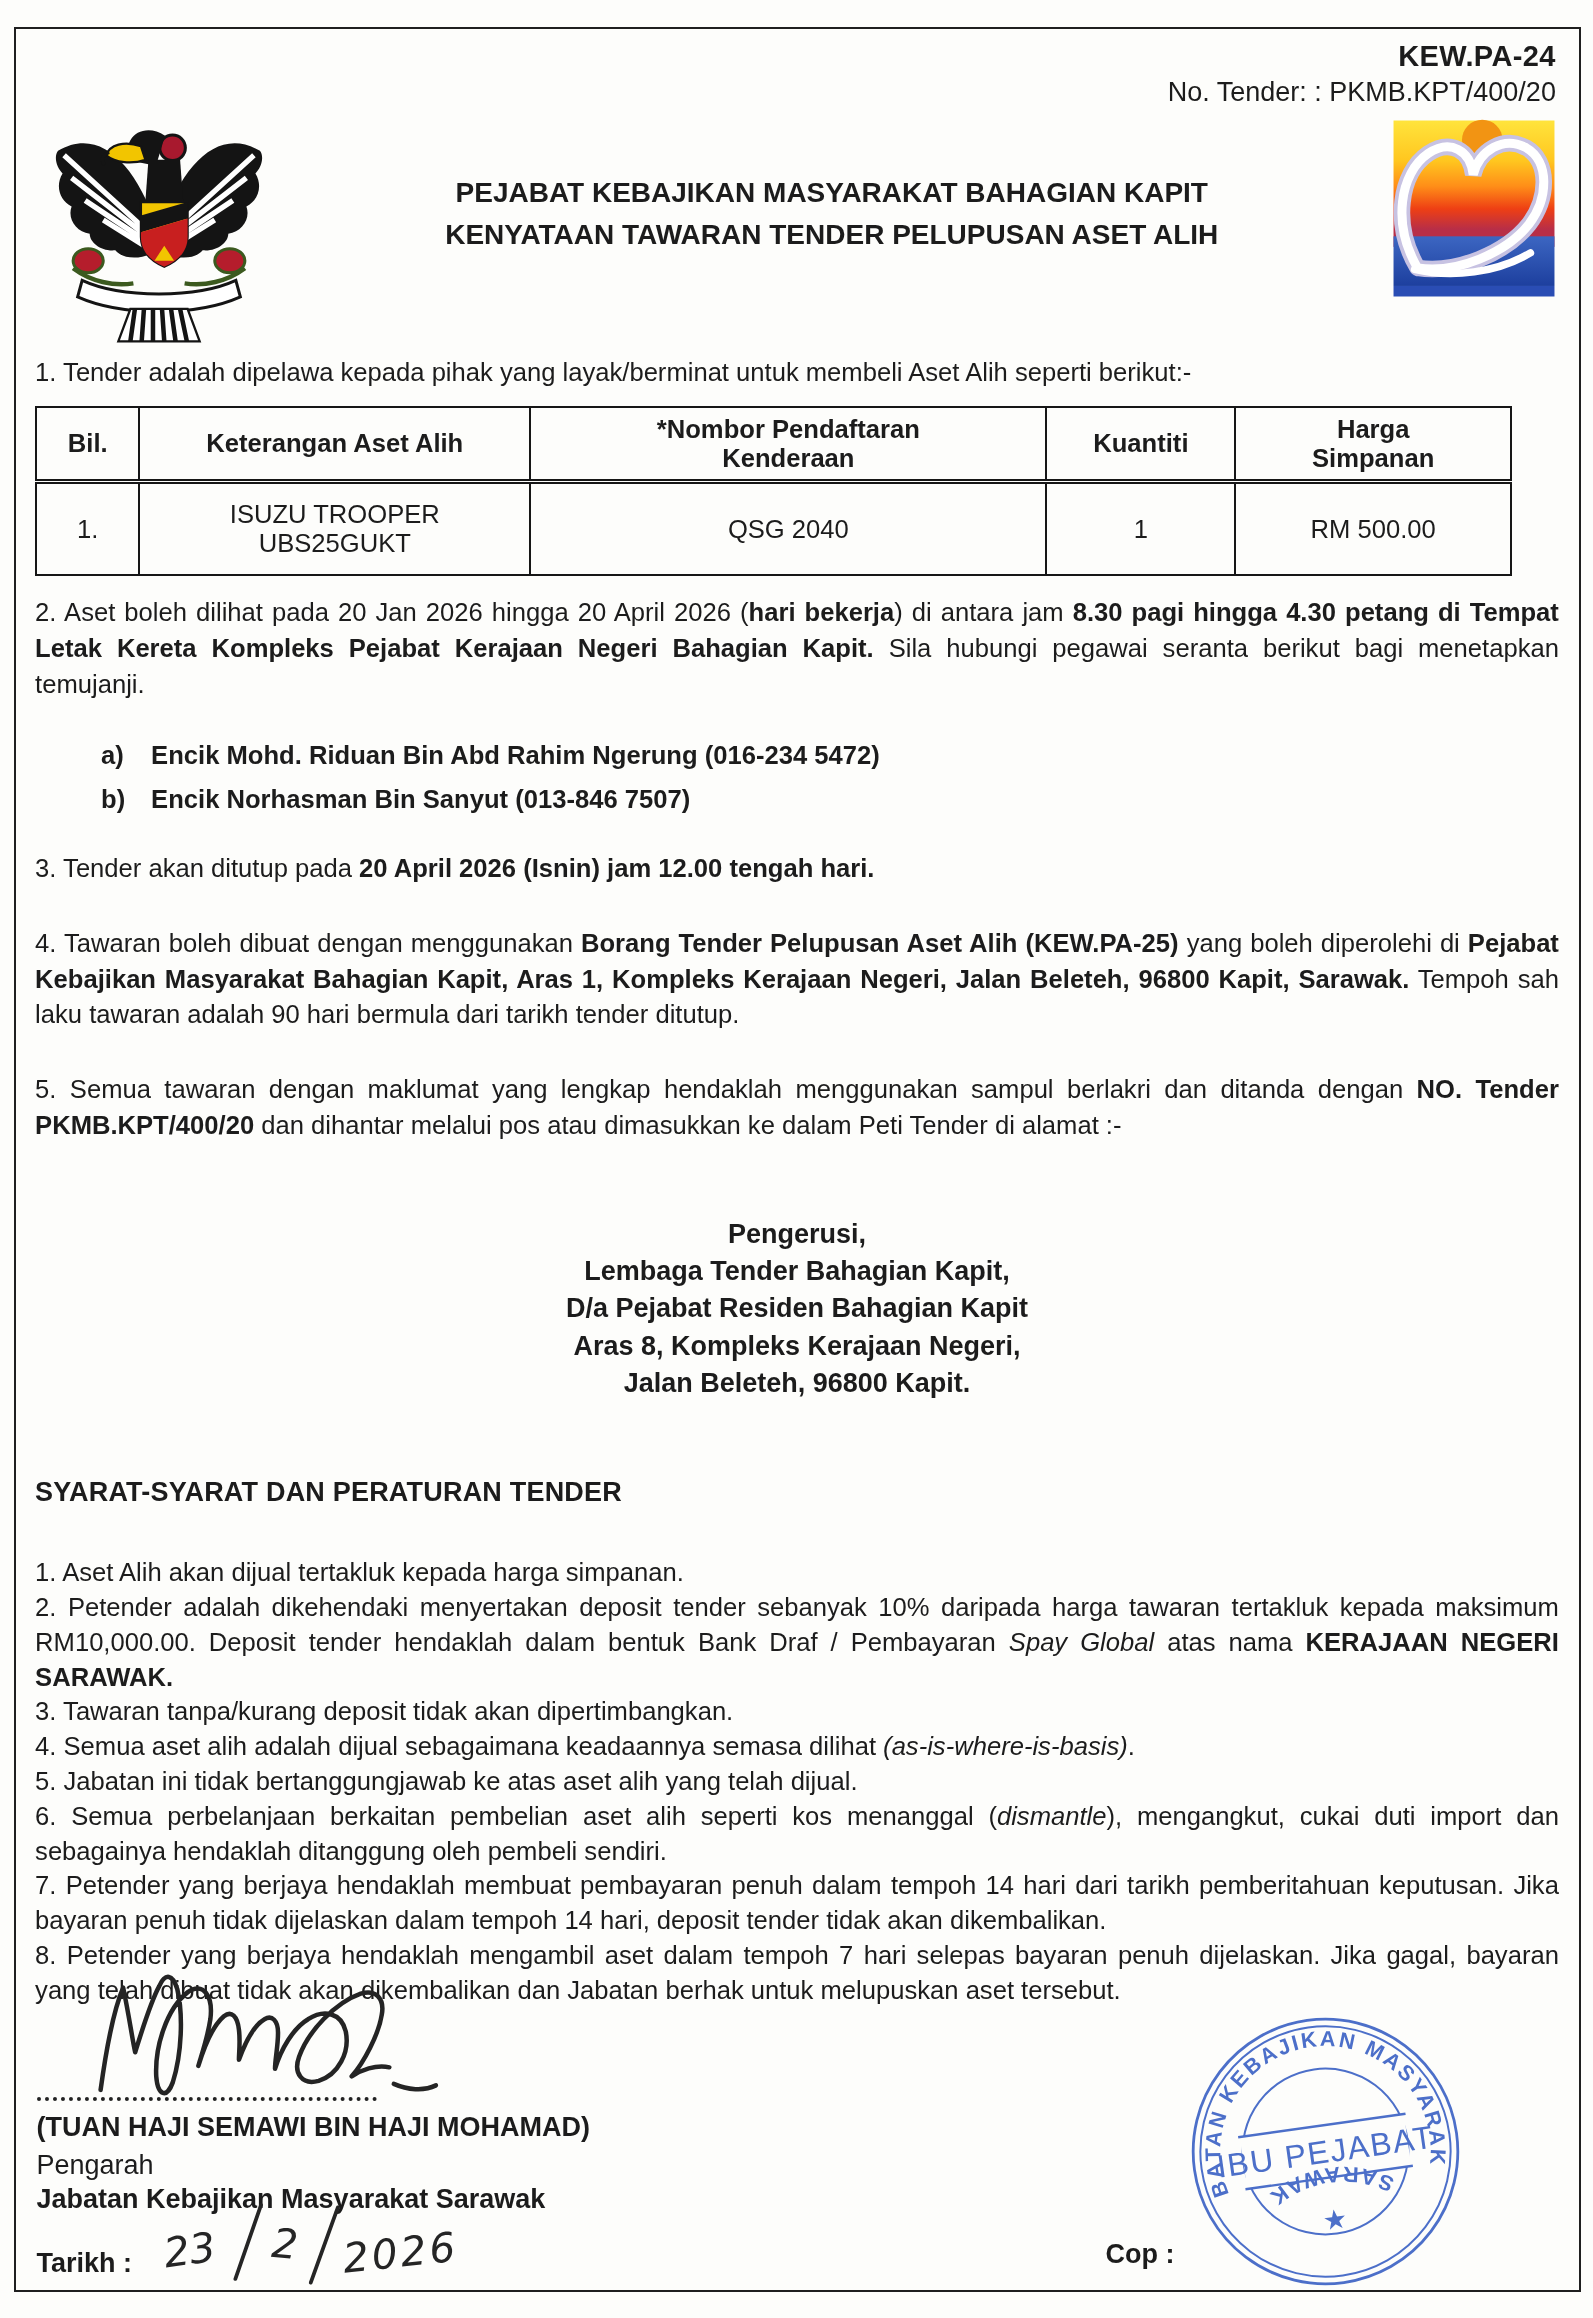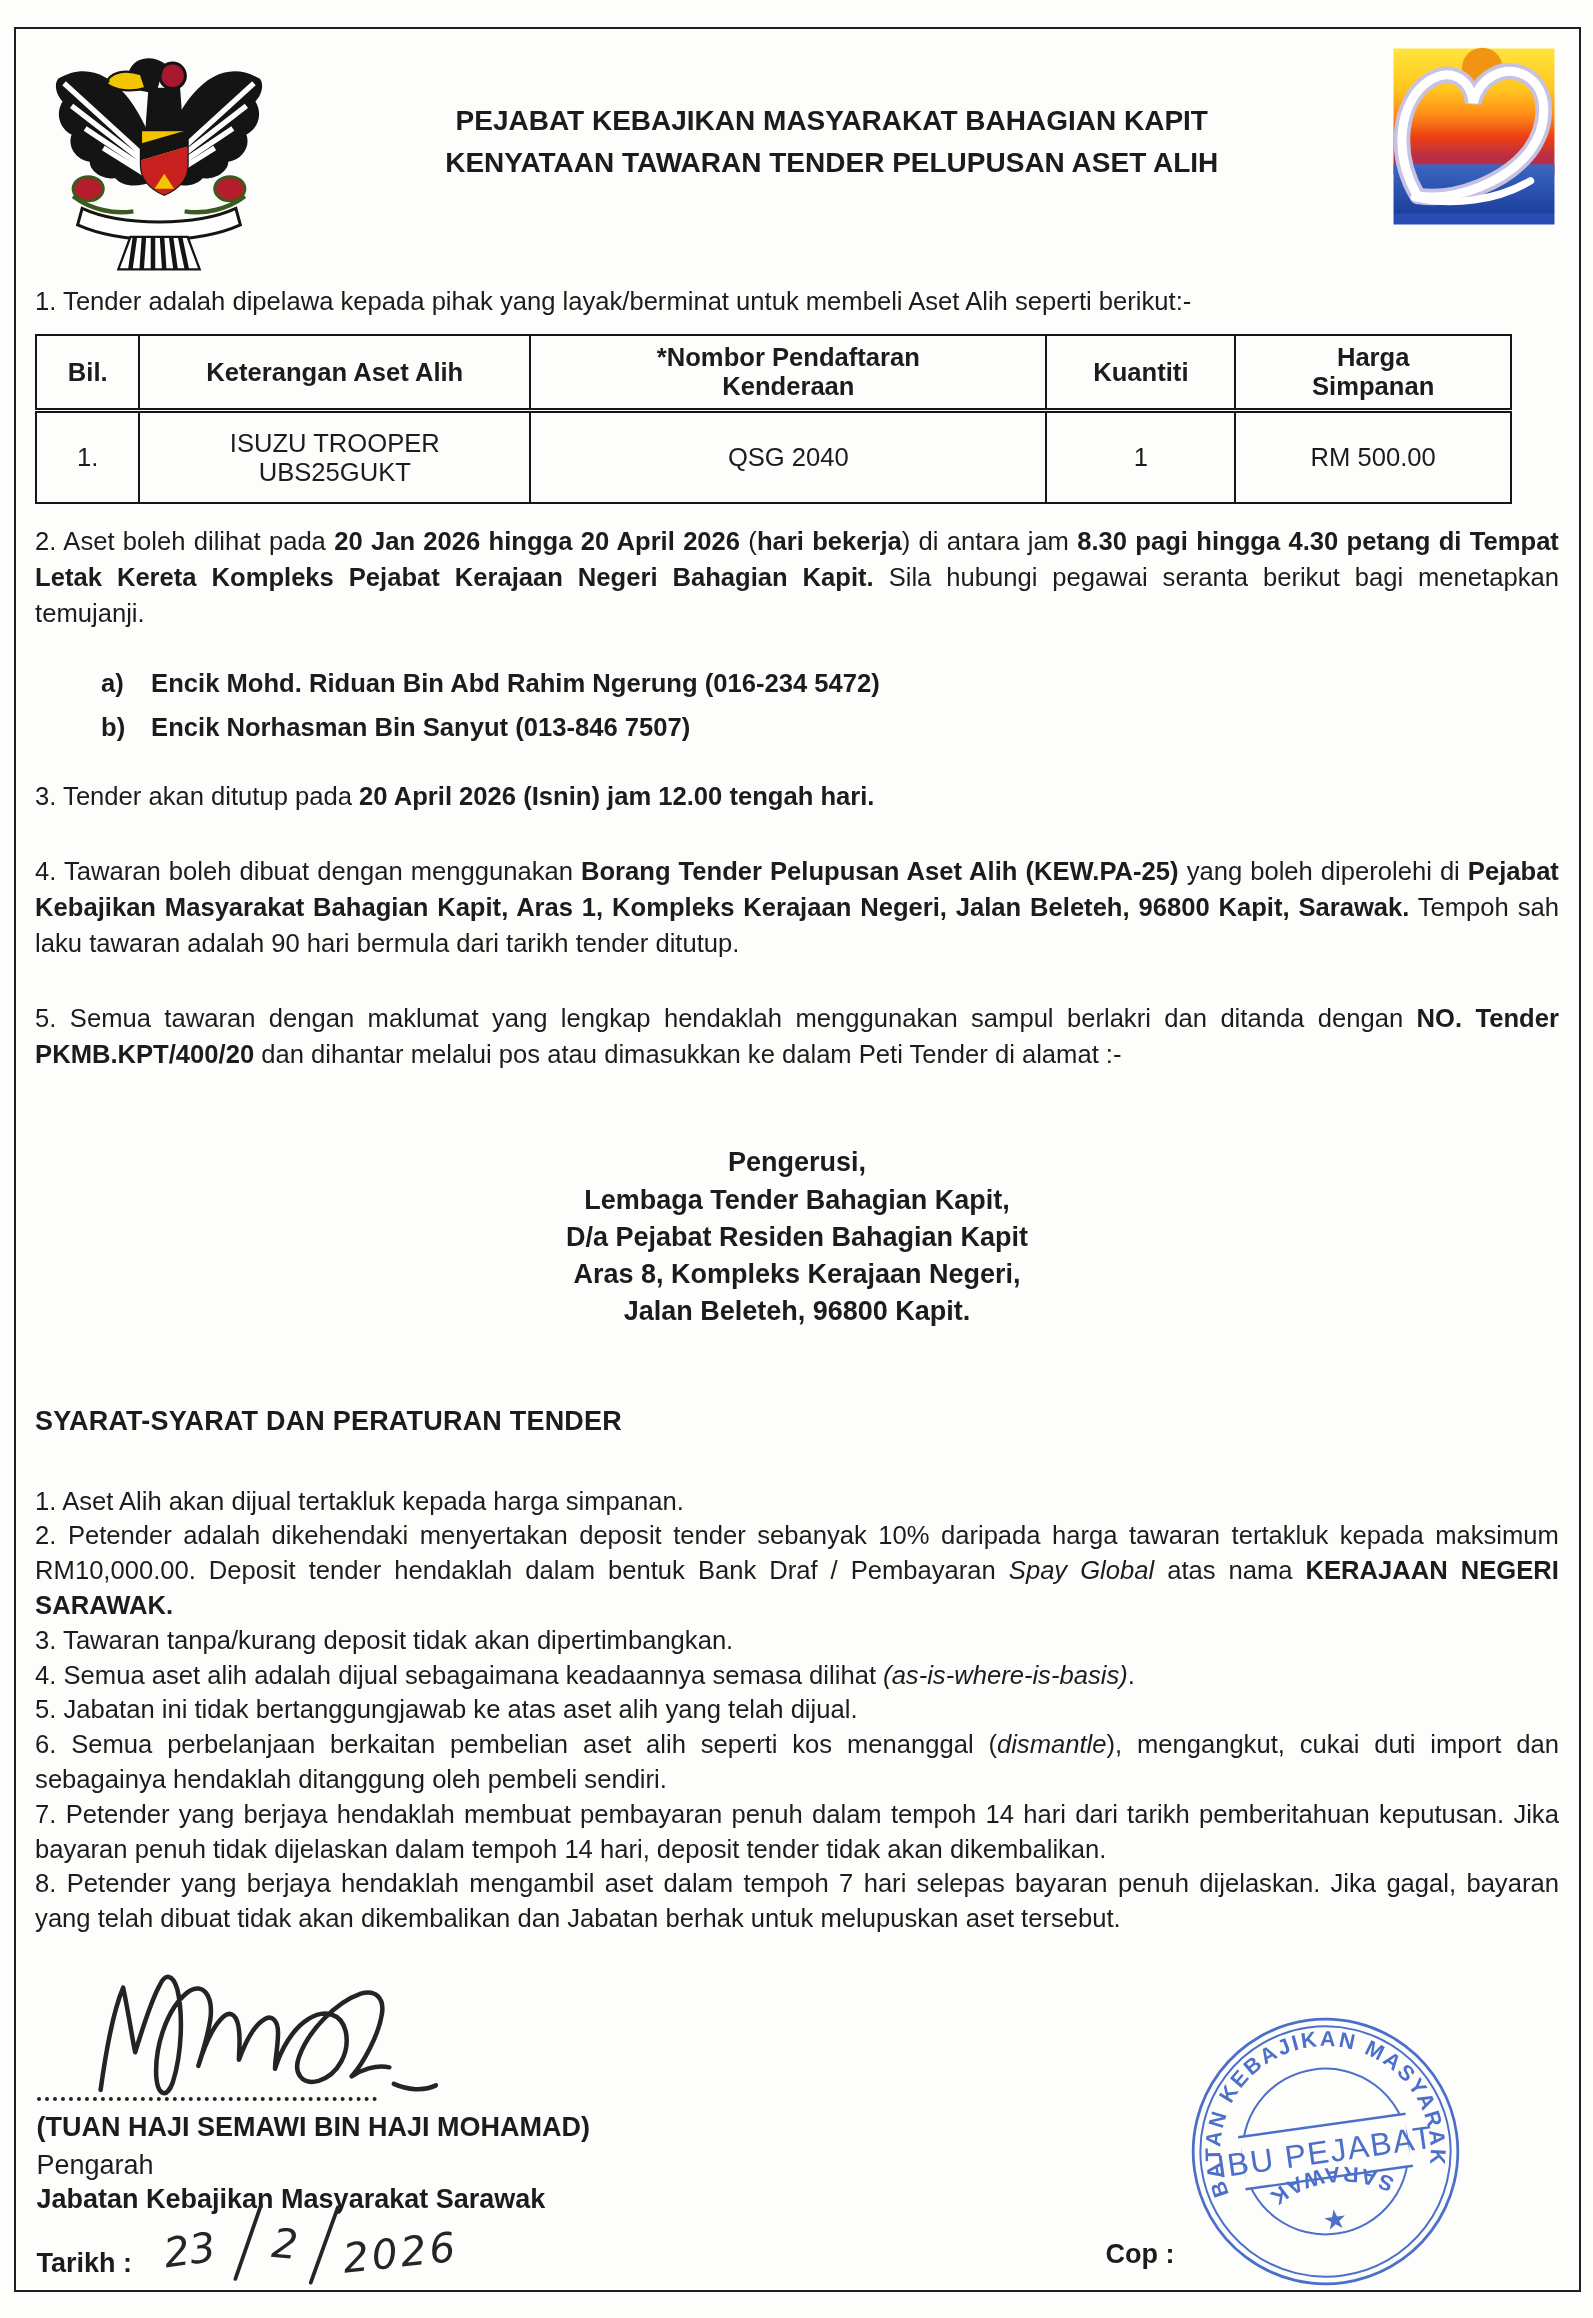--- a/index.html
+++ b/index.html
@@ -50,20 +50,24 @@
   .cop-label { position:absolute; left:1090px; top:2210px; font-size:27px; font-weight:700; }
   .stamp-svg { position:absolute; left:1174px; top:1987px; opacity:0.92; }
   .stamp-text { font-family:"Liberation Sans", sans-serif; }
 </style>
 </head>
 <body>
 
 <div class="page">
   <div class="frame">
 
+    <div class="form-ids">
+      <div class="form-code">KEW.PA-24</div>
+      <div class="tender-no">No. Tender: : PKMB.KPT/400/20</div>
+    </div>
 
     <div class="header-row">
       <div class="crest-box">
         <svg width="226" height="230" viewBox="0 0 300 305">
 
           <g>
             <path d="M146,148 C118,66 70,18 16,50 C10,58 14,72 22,80 C12,96 18,116 34,124 C28,140 40,158 58,160 C58,172 74,184 92,182 C100,192 120,196 142,186 Z" fill="#141414"></path>
             <path d="M24,56 L138,160 M34,86 L140,168 M52,116 L142,176 M76,142 L140,182" stroke="#ffffff" stroke-width="7" fill="none"></path>
           </g>
 
@@ -160,21 +164,21 @@
           <td>1.</td>
           <td>ISUZU TROOPER
 UBS25GUKT</td>
           <td>QSG 2040</td>
           <td>1</td>
           <td>RM 500.00</td>
         </tr>
       </tbody>
     </table>
 
-    <p class="para p2">2. Aset boleh dilihat pada <span style="font-weight: 700; margin-top: 24px;">20 Jan 2026 hingga 20 April 2026</span> (<span style="font-weight: 700;">hari bekerja</span>) di antara jam <span style="font-weight: 700;">8.30 pagi hingga 4.30 petang di Tempat Letak Kereta Kompleks Pejabat Kerajaan Negeri Bahagian Kapit.</span> Sila hubungi pegawai seranta berikut bagi menetapkan temujanji.</p>
+    <p class="para p2">2. Aset boleh dilihat pada <span style="font-weight: 400; margin-top: 24px;">20 Jan 2026 hingga 20 April 2026</span> (<span style="font-weight: 700;">hari bekerja</span>) di antara jam <span style="font-weight: 700;">8.30 pagi hingga 4.30 petang di Tempat Letak Kereta Kompleks Pejabat Kerajaan Negeri Bahagian Kapit.</span> Sila hubungi pegawai seranta berikut bagi menetapkan temujanji.</p>
 
     <div class="contacts">
       <div class="contact-row">
         <span class="contact-label">a)</span>
         <span>Encik Mohd. Riduan Bin Abd Rahim Ngerung (016-234 5472)</span>
       </div>
       <div class="contact-row">
         <span class="contact-label">b)</span>
         <span>Encik Norhasman Bin Sanyut (013-846 7507)</span>
       </div>

